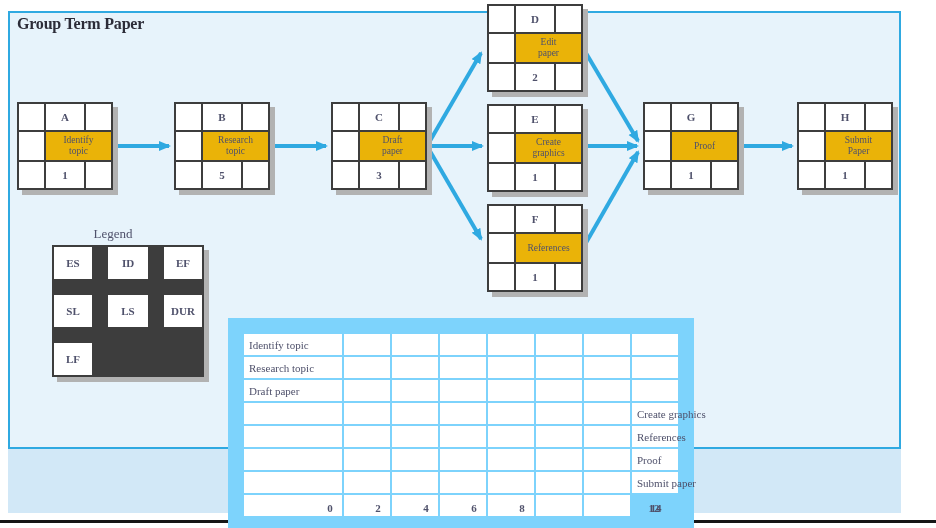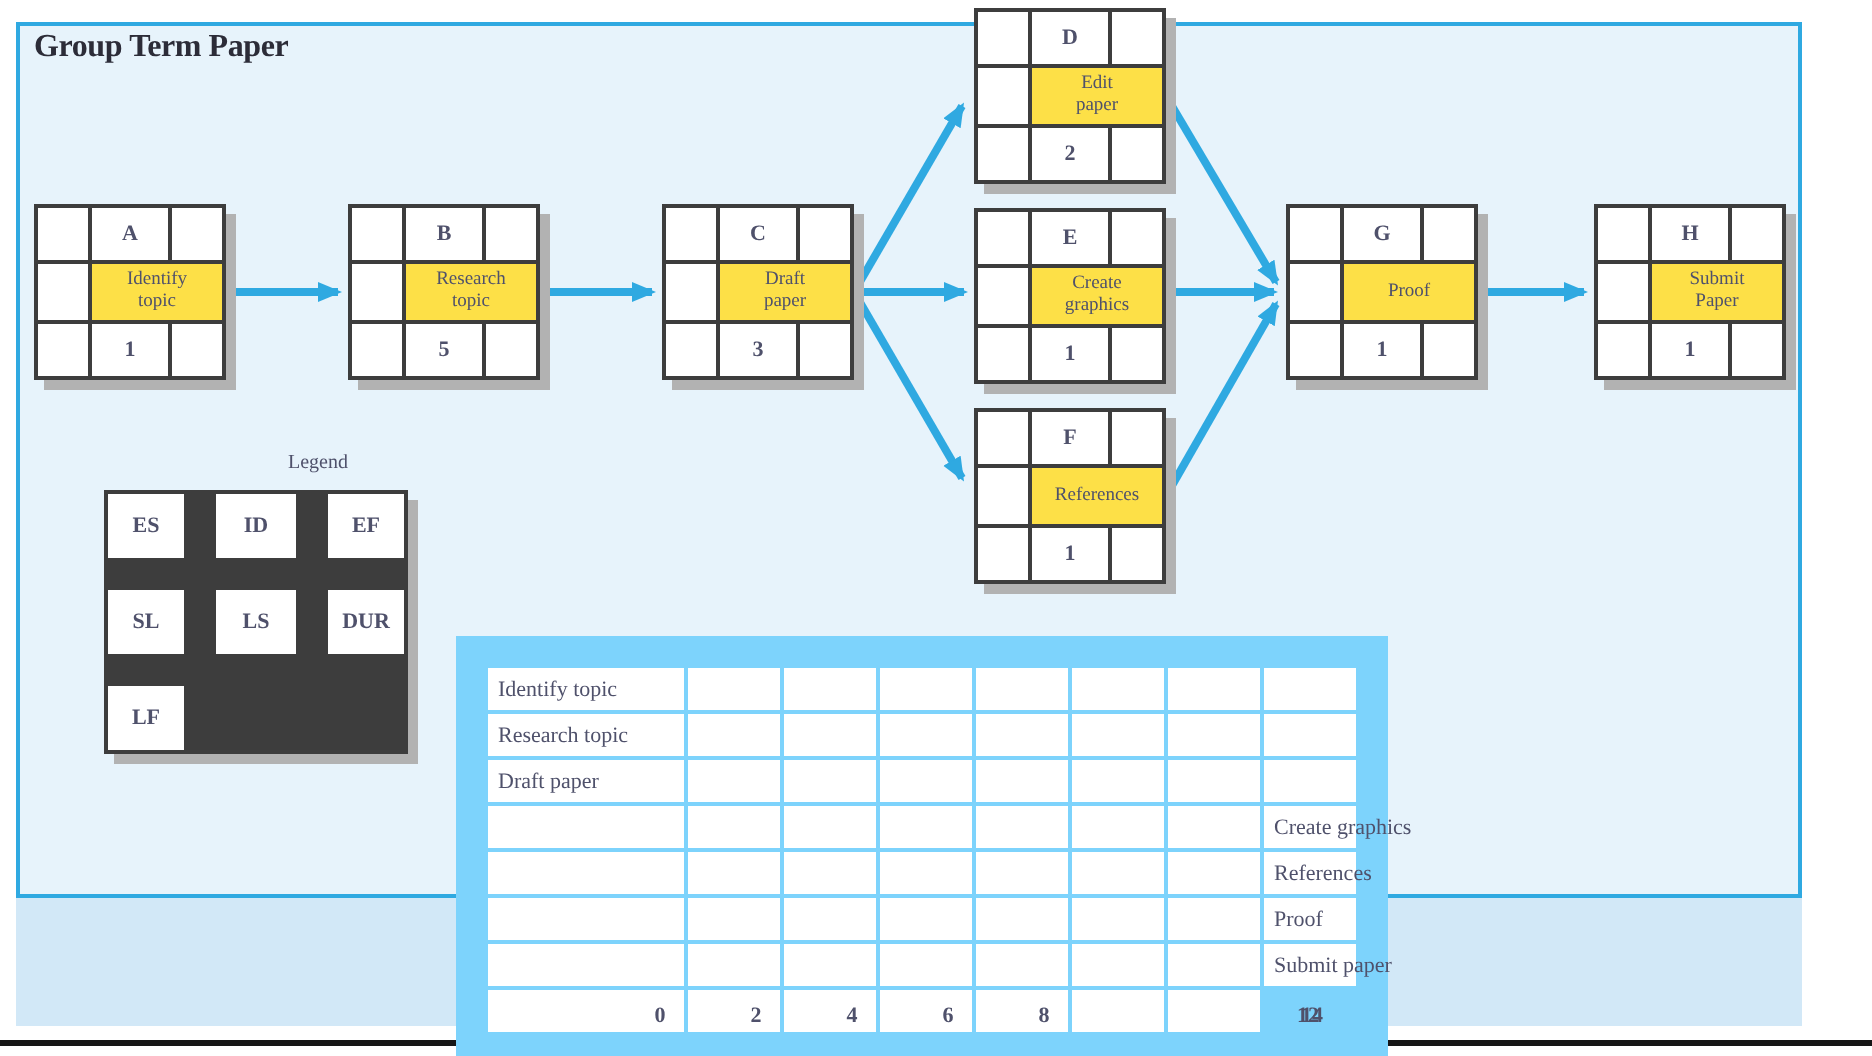--- a/index.html
+++ b/index.html
@@ -15,26 +15,26 @@
                color:#2c2c38; letter-spacing:-0.2px; }
 
   #arrow-layer { position:absolute; left:0; top:0; width:936px; height:528px; z-index:2; pointer-events:none; }
 
   
   .node { position:absolute; z-index:3; display:grid;
           grid-template-columns:25px 38px 25px; grid-template-rows:26px 28px 26px;
           gap:2px; padding:2px; background:#3d3d3d; box-shadow:5px 5px 0 #b2b2b2; }
   .node .cell { background:#ffffff; display:flex; align-items:center; justify-content:center;
                 font-size:11px; font-weight:600; color:#4f516b; }
-  .node .desc { grid-column:2/4; background:#fde047; flex-direction:column;
+  .node .desc { grid-column:2/4; background:#eab308; flex-direction:column;
                 font-size:9.5px; line-height:1.12; text-align:center; font-weight:400; }
 
   
-  .legend-title { position:absolute; left:52px; top:226px; width:122px; text-align:right;
-                  font-size:10px; color:#4f516b; z-index:3; }
+  .legend-title { position:absolute; left:52px; top:226px; width:122px; text-align:center;
+                  font-size:13px; color:#4f516b; z-index:3; }
   .legend { position:absolute; left:52px; top:245px; z-index:3; display:grid;
             grid-template-columns:38px 40px 38px; grid-template-rows:32px 32px 32px;
             gap:16px; padding:2px; background:#3d3d3d; box-shadow:5px 5px 0 #b2b2b2; }
   .legend .cell { background:#ffffff; display:flex; align-items:center; justify-content:center;
                   font-size:11px; font-weight:600; color:#4f516b; }
   .legend .desc { grid-column:2/4; background:#c7e5f7; font-weight:400; font-size:10.5px; }
 
   
   .gantt { position:absolute; left:228px; top:318px; z-index:3; display:grid;
            grid-template-columns:98px repeat(7,46px); grid-template-rows:repeat(8,21px);

